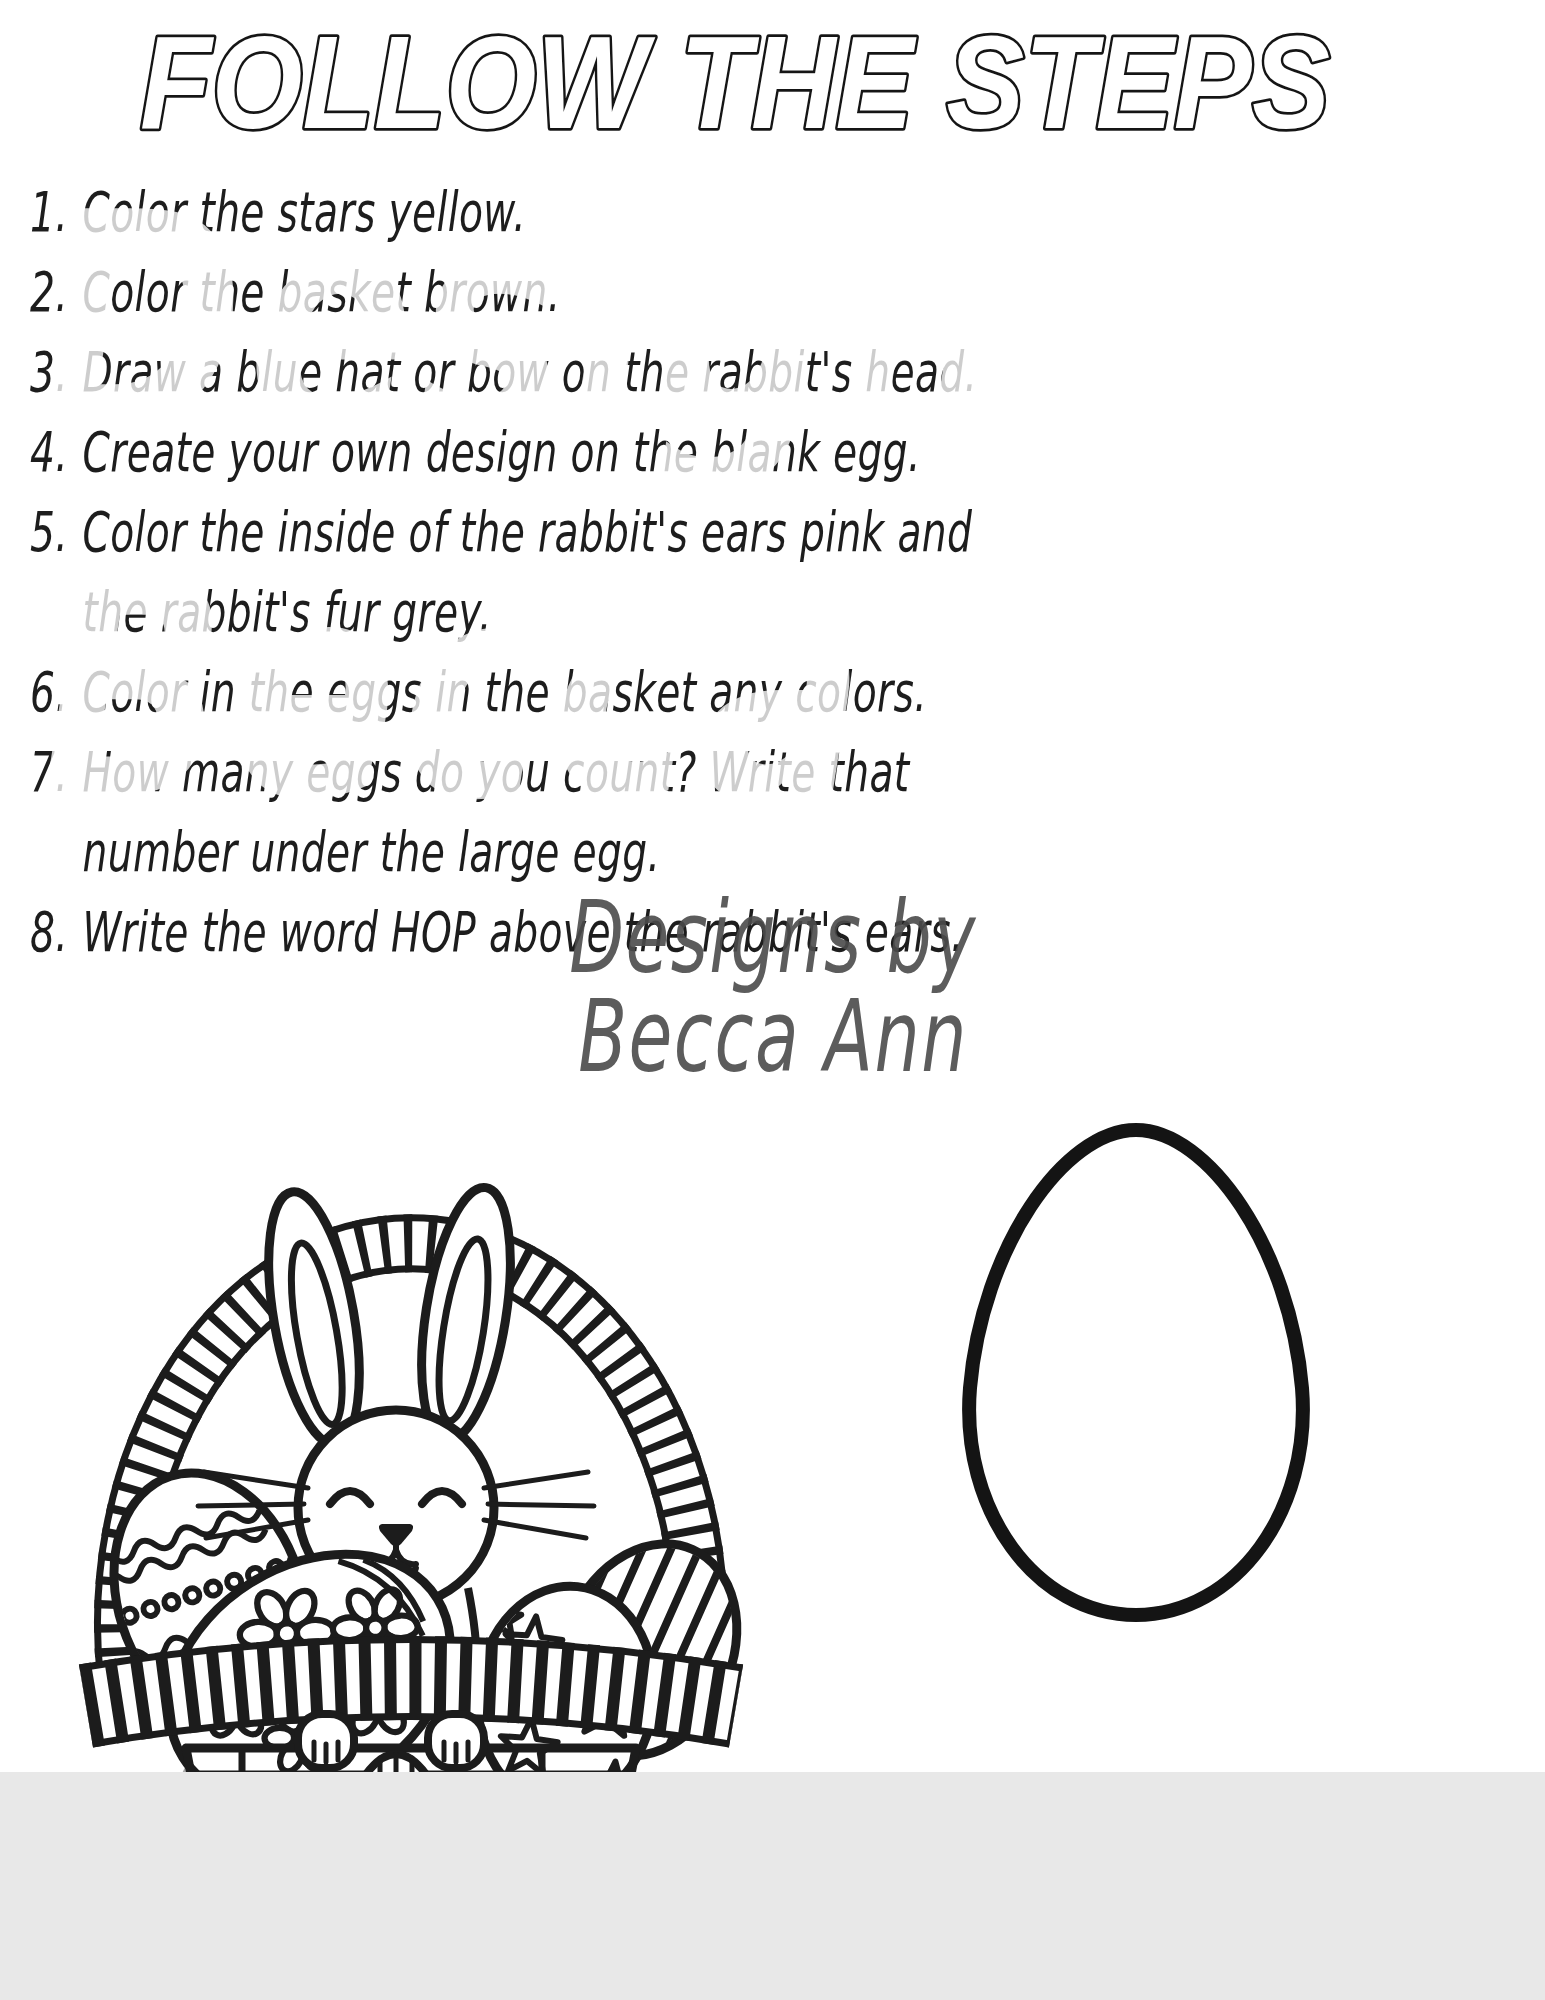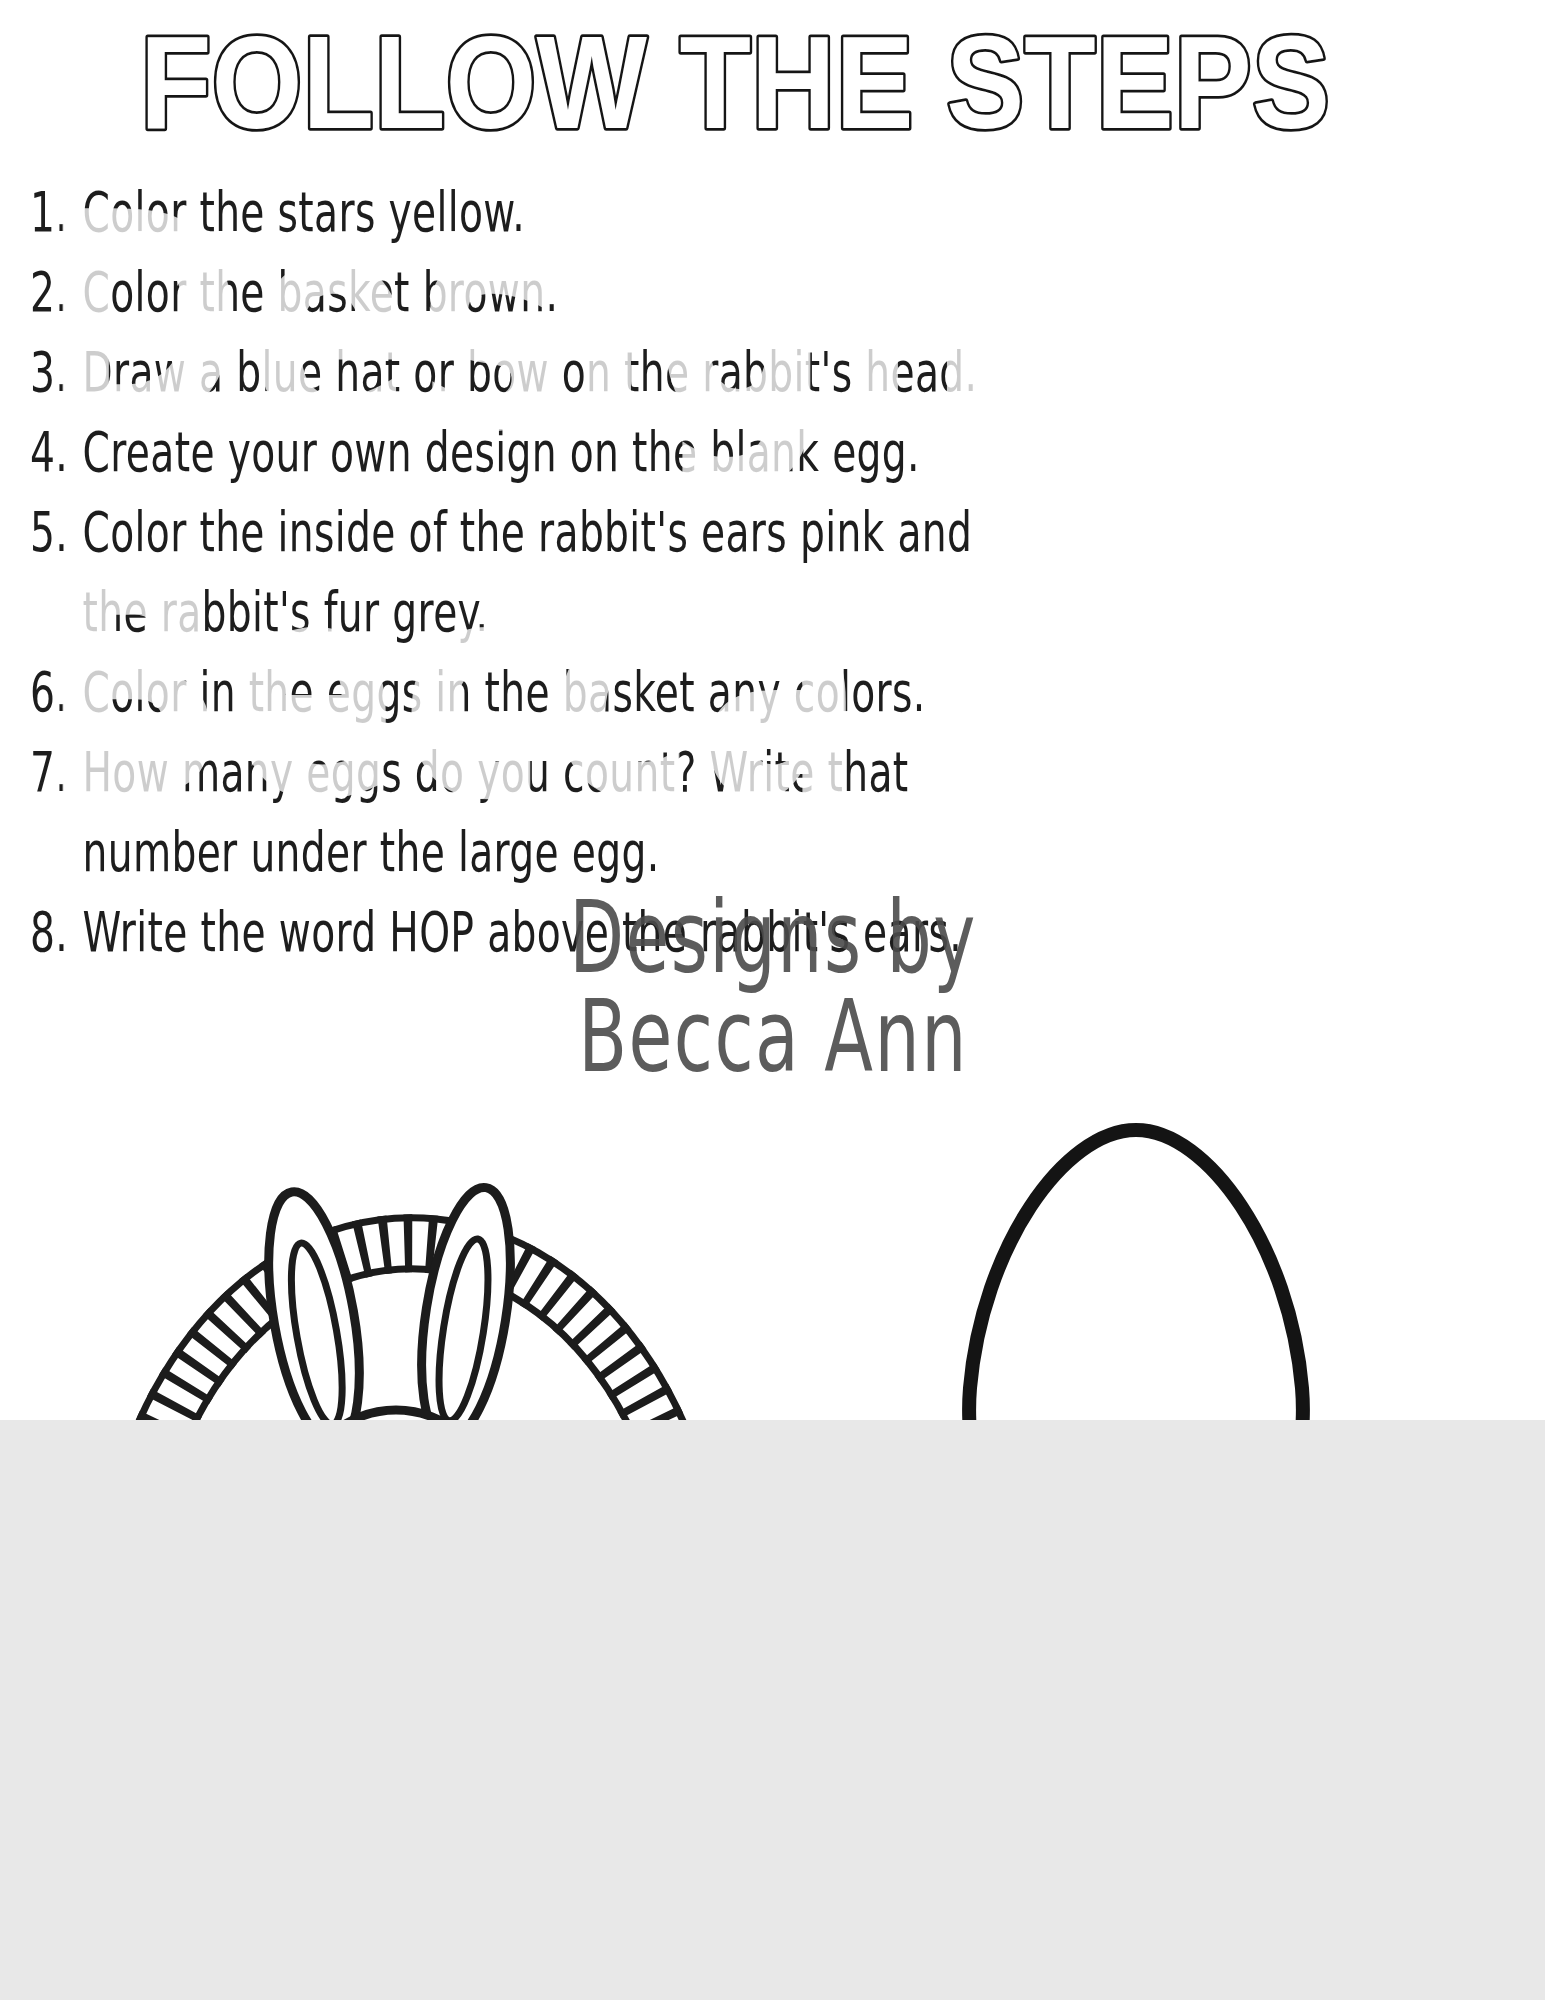--- a/index.html
+++ b/index.html
@@ -1,18 +1,18 @@
 <!DOCTYPE html>
 <html><head>
 <meta charset="utf-8">
 <style>
   html,body{margin:0;padding:0;background:#e8e8e8;}
   .page{
-    position:relative;width:1545px;height:1420px;background:#ffffff;
-    overflow:hidden;font-family:"DejaVu Sans",sans-serif;color:#1c1c1c;margin:0 auto;
+    position:relative;width:1545px;height:1772px;background:#ffffff;
+    overflow:hidden;font-family:"DejaVu Sans",sans-serif;color:#1c1c1c;margin:0 auto;font-style:italic;
   }
   
   .title-svg{position:absolute;top:6px;left:0;width:1545px;height:160px;display:block;}
   
   ol.steps{
     position:absolute;left:30px;top:172px;width:1800px;margin:0;padding:0;
     list-style:none;counter-reset:step;
     font-size:56px;line-height:80px;color:#1d1d1d;letter-spacing:0.5px;
     transform:scaleX(0.70);transform-origin:0 0;
   }

